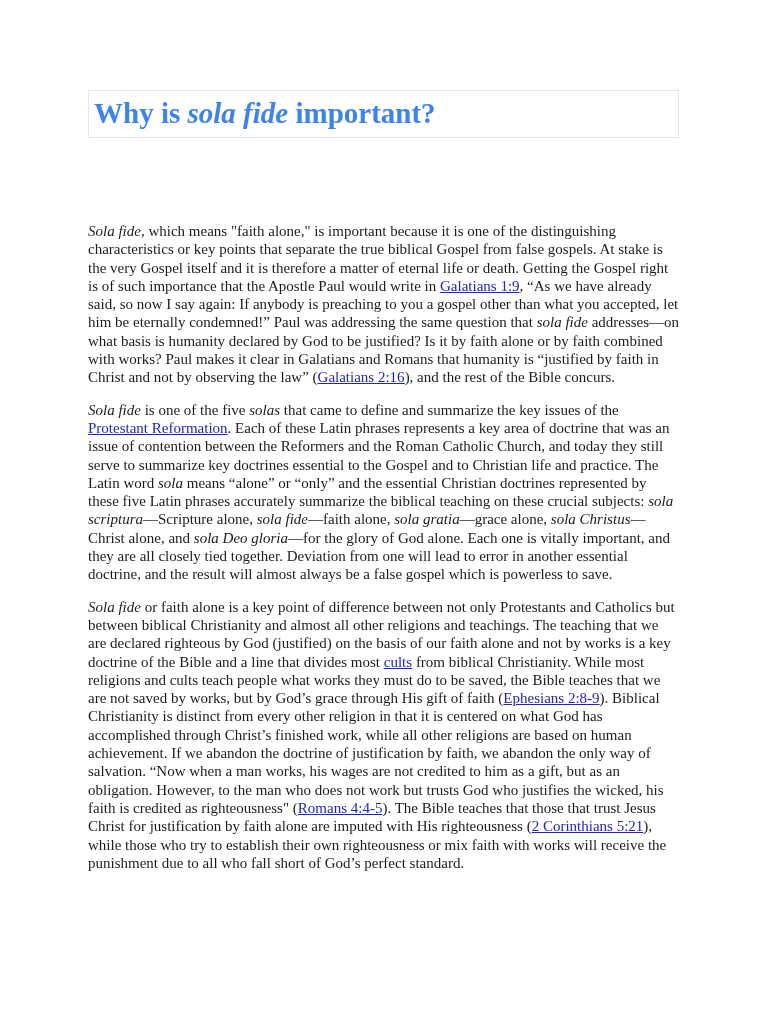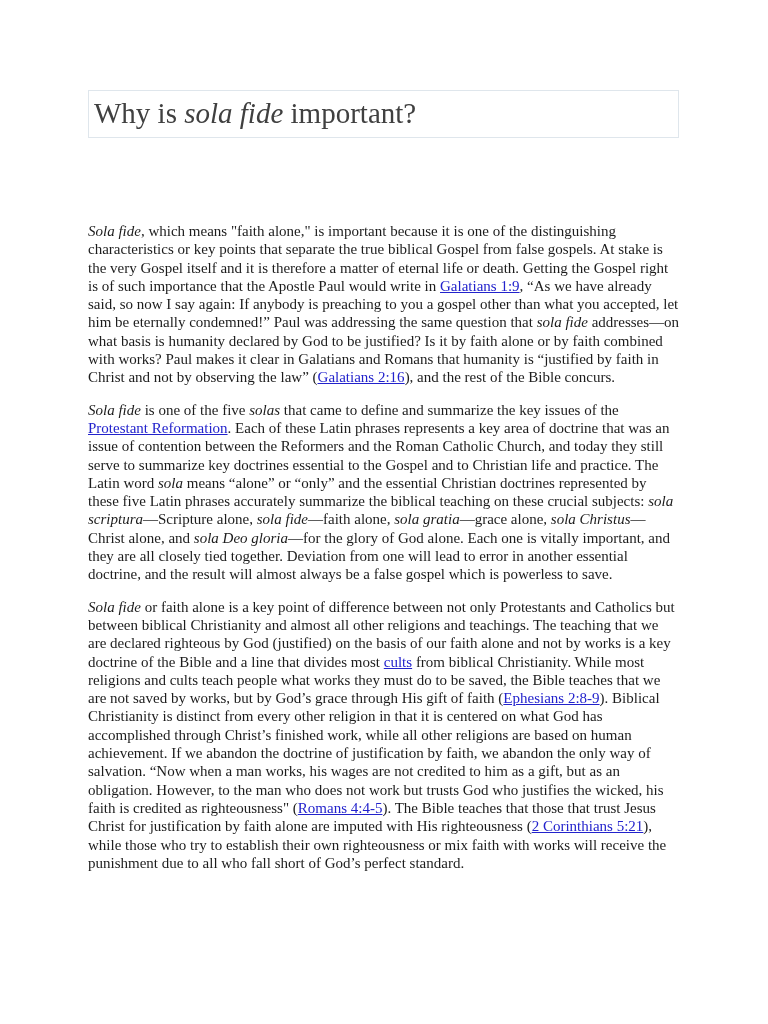--- a/index.html
+++ b/index.html
@@ -25,22 +25,22 @@
     width: 591px;
     height: 48px;
     border: 1px solid #dfe6ec;
     background: #ffffff;
     padding: 2px 6px 4px 5px;
   }
   .title-box h1 {
     margin: 0;
     font-size: 29px;
     line-height: 40px;
-    font-weight: normal;
-    color: #404040;
+    font-weight: bold;
+    color: #3b82f6;
     white-space: nowrap;
   }
   .title-box h1 i { font-style: italic; }
   .doc-body {
     position: absolute;
     left: 88px;
     top: 222px;
     width: 592px;
     font-size: 15px;
     line-height: 18.3px;

